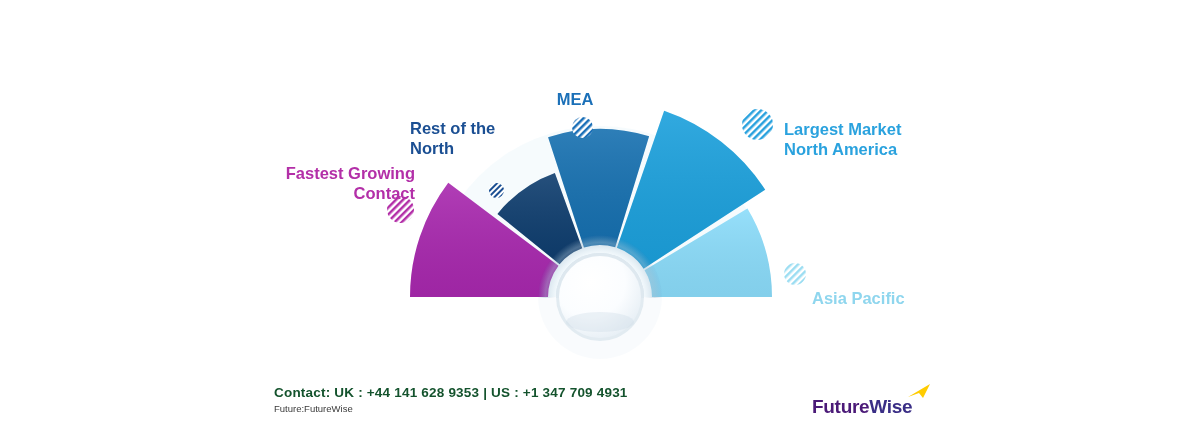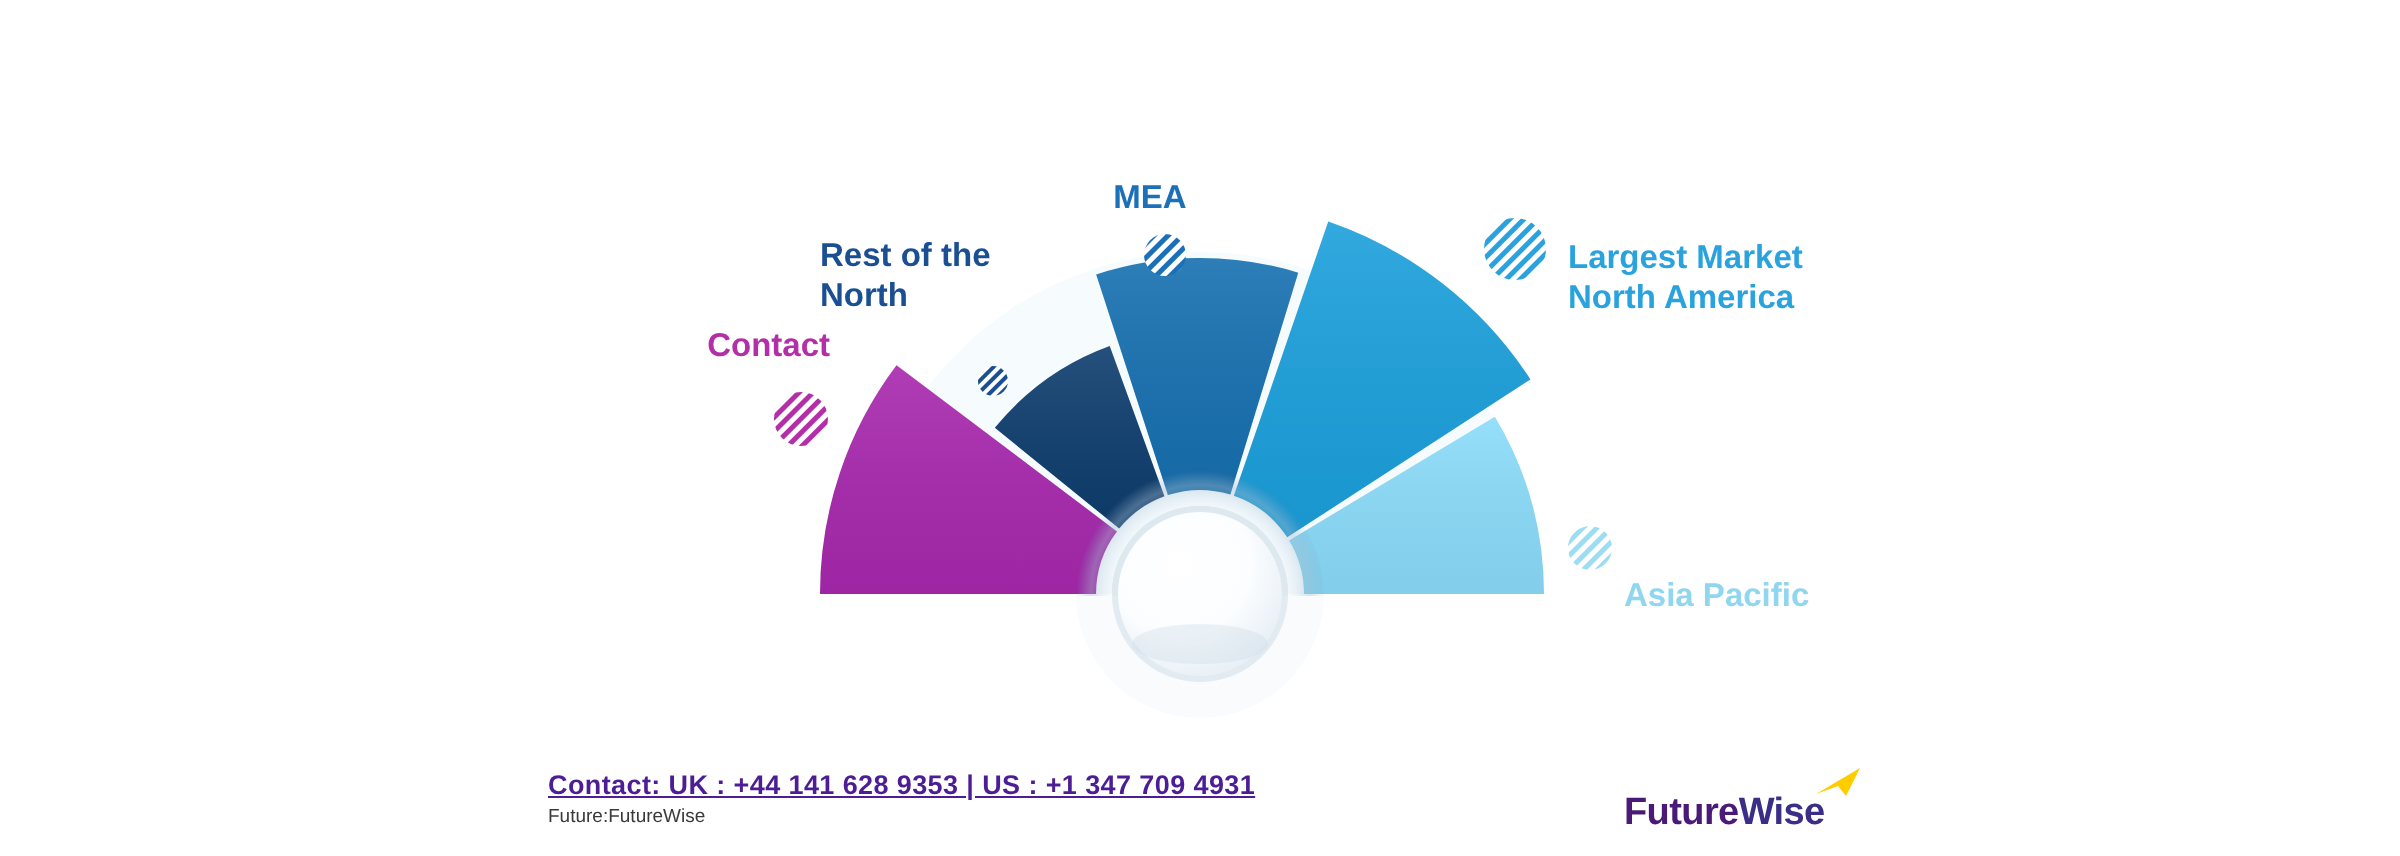--- a/index.html
+++ b/index.html
@@ -81,24 +81,23 @@
 
   
   #footer {
     position: absolute;
     left: 274px;
     top: 385px;
   }
   .contact-line {
     font-size: 13.5px;
     font-weight: bold;
-    color: #4c1d95;
+    color: #14532d;
     letter-spacing: 0.2px;
     white-space: nowrap;
-    text-decoration: underline;
   }
   .source-line {
     font-size: 9.5px;
     color: #3a3a3a;
     margin-top: 3px;
     white-space: nowrap;
   }
 
   
   #logo {
@@ -210,20 +209,21 @@
     <ellipse cx="600" cy="322" rx="34" ry="10" fill="#ccdbe6" opacity="0.35"></ellipse>
 
     <circle cx="400.5" cy="209.5" r="13.5" fill="url(#stripeMag)"></circle>
     <circle cx="496.5" cy="190.5" r="7.5" fill="url(#stripeNavy)"></circle>
     <circle cx="582.5" cy="127.5" r="10.5" fill="url(#stripeMea)"></circle>
     <circle cx="757.5" cy="124.5" r="15.5" fill="url(#stripeNa)"></circle>
     <circle cx="795" cy="274" r="11" fill="url(#stripeAp)"></circle>
   </svg>
 
   <div class="label-block lbl-europe" style="color: rgb(179, 47, 168);">
+    <span class="label-text">Fastest Growing</span>
     <span class="label-text">Contact</span>
   </div>
 
   <div class="label-block lbl-row" style="color: rgb(27, 79, 147);">
     <span class="label-text">Rest of the</span>
     <span class="label-text">North</span>
   </div>
 
   <div class="label-block lbl-mea" style="color: rgb(27, 112, 184);">
     <span class="label-text">MEA</span>

